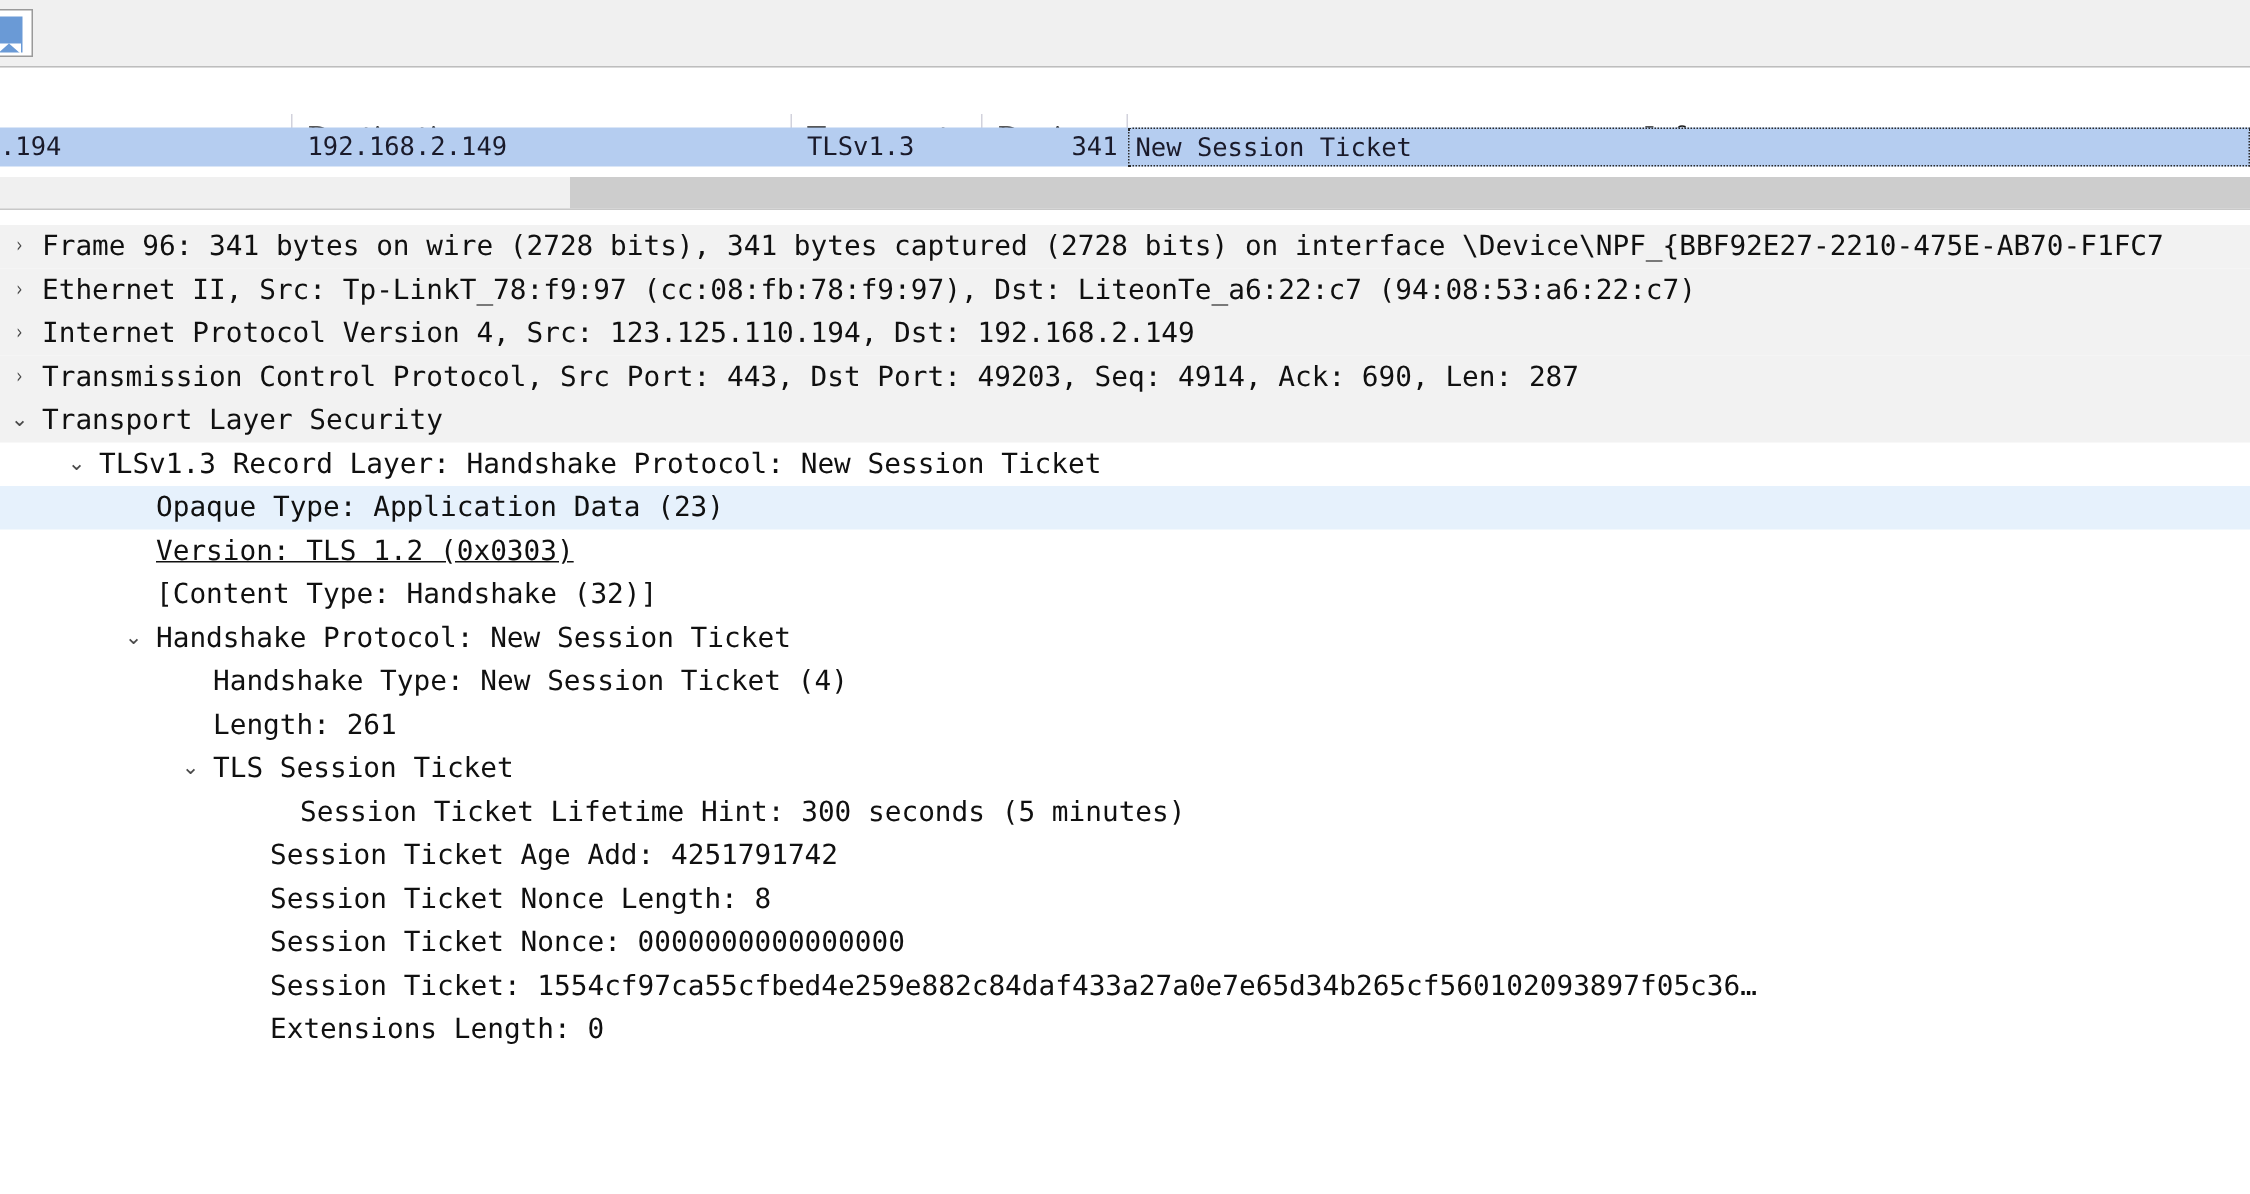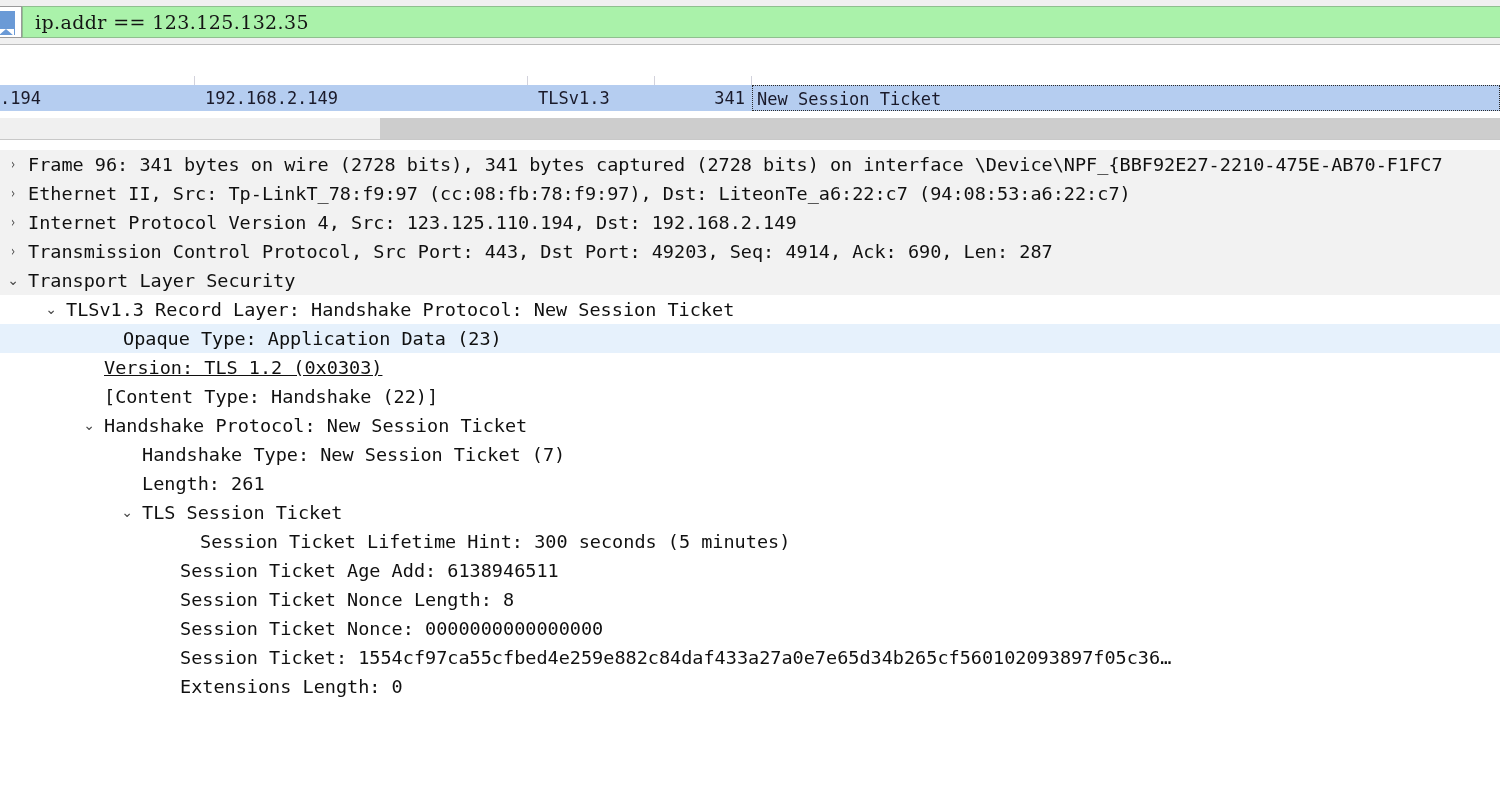--- a/index.html
+++ b/index.html
@@ -172,21 +172,20 @@
     white-space: nowrap;
   }
 </style>
 </head>
 <body>
 
 <div id="filter-bar">
   <div id="bookmark-icon">
     <div class="ribbon"></div>
   </div>
-  <div id="filter-input" title="Apply a display filter ... &lt;Ctrl-/&gt;">ip.addr == 123.125.132.35</div>
 </div>
 
 <div id="packet-list">
   <div id="list-header">
       <div class="col-head" style="left: 0px; width: 195px;"></div>
       <div class="col-head" style="left: 195px; width: 333px;">Destination</div>
       <div class="col-head" style="left: 528px; width: 127px;">Transport</div>
       <div class="col-head" style="left: 655px; width: 97px;">Device</div>
       <div class="col-head no-sep" style="left: 736px; width: 748px; text-align: center;">Info</div>
     </div>
@@ -222,47 +221,47 @@
     </div>
     <div class="trow toplevel">
       <span class="twist" style="left: 4px;">⌄</span>
       <span class="tlabel" style="left: 28px;">Transport Layer Security</span>
     </div>
     <div class="trow">
       <span class="twist" style="left: 42px;">⌄</span>
       <span class="tlabel" style="left: 66px;">TLSv1.3 Record Layer: Handshake Protocol: New Session Ticket</span>
     </div>
     <div class="trow sel">
-      <span class="tlabel" style="left: 104px; margin-left: 19px;">Opaque Type: Application Data (23)</span>
+      <span class="tlabel" style="left: 104px;">Opaque Type: Application Data (23)</span>
     </div>
     <div class="trow">
       <span class="tlabel" style="left: 104px; text-decoration: underline;">Version: TLS 1.2 (0x0303)</span>
     </div>
     <div class="trow">
-      <span class="tlabel" style="left: 104px;">[Content Type: Handshake (22)]</span>
+      <span class="tlabel" style="left: 104px;">[Content Type: Handshake (32)]</span>
     </div>
     <div class="trow">
       <span class="twist" style="left: 80px;">⌄</span>
       <span class="tlabel" style="left: 104px;">Handshake Protocol: New Session Ticket</span>
     </div>
     <div class="trow">
-      <span class="tlabel" style="left: 142px;">Handshake Type: New Session Ticket (7)</span>
+      <span class="tlabel" style="left: 142px;">Handshake Type: New Session Ticket (4)</span>
     </div>
     <div class="trow">
       <span class="tlabel" style="left: 142px;">Length: 261</span>
     </div>
     <div class="trow">
       <span class="twist" style="left: 118px;">⌄</span>
       <span class="tlabel" style="left: 142px;">TLS Session Ticket</span>
     </div>
     <div class="trow">
       <span class="tlabel" style="left: 180px; margin-left: 20px;">Session Ticket Lifetime Hint: 300 seconds (5 minutes)</span>
     </div>
     <div class="trow">
-      <span class="tlabel" style="left: 180px;">Session Ticket Age Add: 6138946511</span>
+      <span class="tlabel" style="left: 180px;">Session Ticket Age Add: 4251791742</span>
     </div>
     <div class="trow">
       <span class="tlabel" style="left: 180px;">Session Ticket Nonce Length: 8</span>
     </div>
     <div class="trow">
       <span class="tlabel" style="left: 180px;">Session Ticket Nonce: 0000000000000000</span>
     </div>
     <div class="trow">
       <span class="tlabel" style="left: 180px;">Session Ticket: 1554cf97ca55cfbed4e259e882c84daf433a27a0e7e65d34b265cf560102093897f05c36…</span>
     </div>

